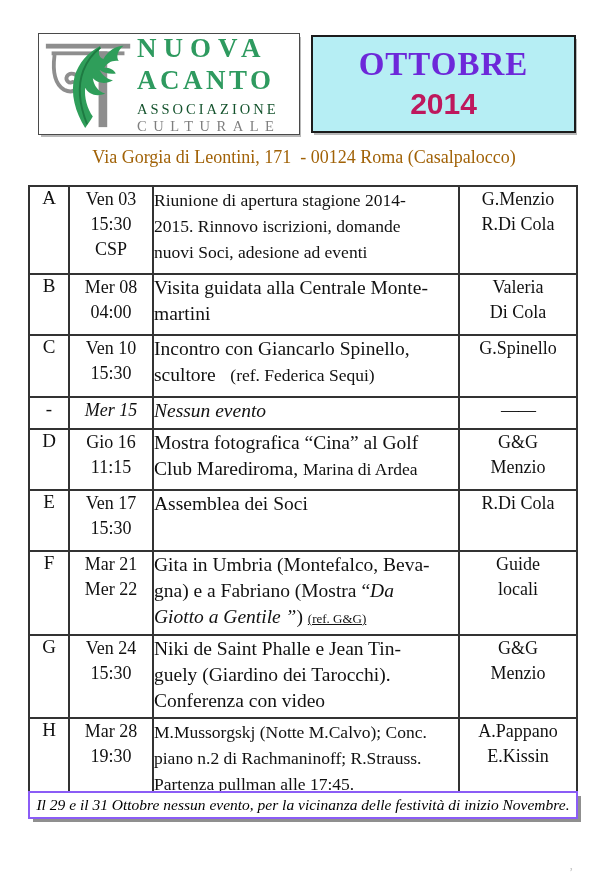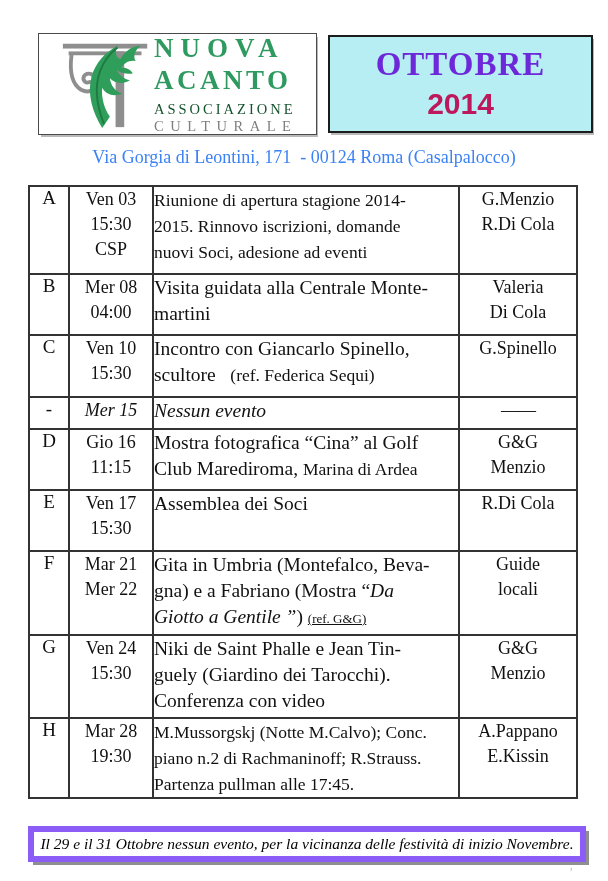--- a/index.html
+++ b/index.html
@@ -6,40 +6,40 @@
   body{
     width:608px;height:881px;position:relative;background:#ffffff;
     font-family:"Liberation Serif", serif;color:#111;overflow:hidden;
   }
   .pre{white-space:pre-wrap;}
 
   
   .header{position:absolute;top:33px;left:38px;display:flex;gap:11px;}
   .logo-box{
     width:260px;height:100px;border:1px solid #4a4a4a;background:#fff;
-    box-shadow:2px 3px 0 -1px #b9b9b9;display:flex;align-items:center;padding-left:17px;
+    box-shadow:2px 3px 0 -1px #b9b9b9;display:flex;align-items:center;
   }
   .logo-icon{width:92px;height:94px;flex:0 0 auto;margin-left:4px;}
   .logo-text{display:flex;flex-direction:column;line-height:1;margin-left:2px;}
   .logo-l1{font-size:27px;font-weight:bold;color:#2e9a5f;letter-spacing:7px;}
   .logo-l2{font-size:27px;font-weight:bold;color:#2e9a5f;letter-spacing:3.5px;margin-top:5px;}
   .logo-l3{font-size:14.5px;color:#14532d;letter-spacing:3px;margin-top:8px;}
   .logo-l4{font-size:14.5px;color:#7f7f7f;letter-spacing:6.5px;margin-top:3px;}
   .month-box{
     width:261px;height:94px;border:2px solid #1c1c1c;background:#b6eef4;
     box-shadow:2px 3px 0 -1px #b9b9b9;margin-top:2px;
     display:flex;flex-direction:column;align-items:center;justify-content:center;
   }
   .month-name{font-size:33px;font-weight:bold;letter-spacing:1px;color:#6d28d9;line-height:1.1;}
   .month-year{font-family:"Liberation Sans", sans-serif;font-size:30px;font-weight:bold;color:#be185d;line-height:1.2;margin-top:3px;}
 
   
   .address{
     position:absolute;top:147px;left:0;width:608px;text-align:center;
-    font-size:18px;color:#3b82f6;
+    font-size:18px;color:#a16207;
   }
 
   
   table.events{
     position:absolute;top:185px;left:28px;border-collapse:collapse;
     table-layout:fixed;width:548px;
   }
   table.events td{
     border:2px solid #333333;vertical-align:top;padding:0;overflow:hidden;
   }
@@ -57,22 +57,22 @@
   tbody tr:nth-child(7) td{height:82px;}
   tbody tr:nth-child(8) td{height:81px;}
   tbody tr:nth-child(9) td{height:76px;}
   .sm{font-size:17.5px;line-height:24px;}
   .xs{font-size:13px;text-decoration:underline;}
   .italic{font-style:italic;}
   .dash-line{letter-spacing:-1px;font-size:18px;}
 
   
   .footer-box{
-    position:absolute;top:826px;left:28px;width:546px;height:24px;
-    border:6px solid #8b5cf6;box-shadow:4px 4px 0 -1px #8f8f8f;
+    position:absolute;top:791px;left:28px;width:546px;height:24px;
+    border:2px solid #8b5cf6;box-shadow:4px 4px 0 -1px #8f8f8f;
     display:flex;align-items:center;justify-content:center;background:#fff;
   }
   .footer-text{font-style:italic;font-size:15.5px;color:#000;}
 
   .stray-mark{position:absolute;top:864px;left:569px;color:#c2c2c2;font-size:13px;}
 </style>
 </head>
 <body>
 
 <div class="header">

